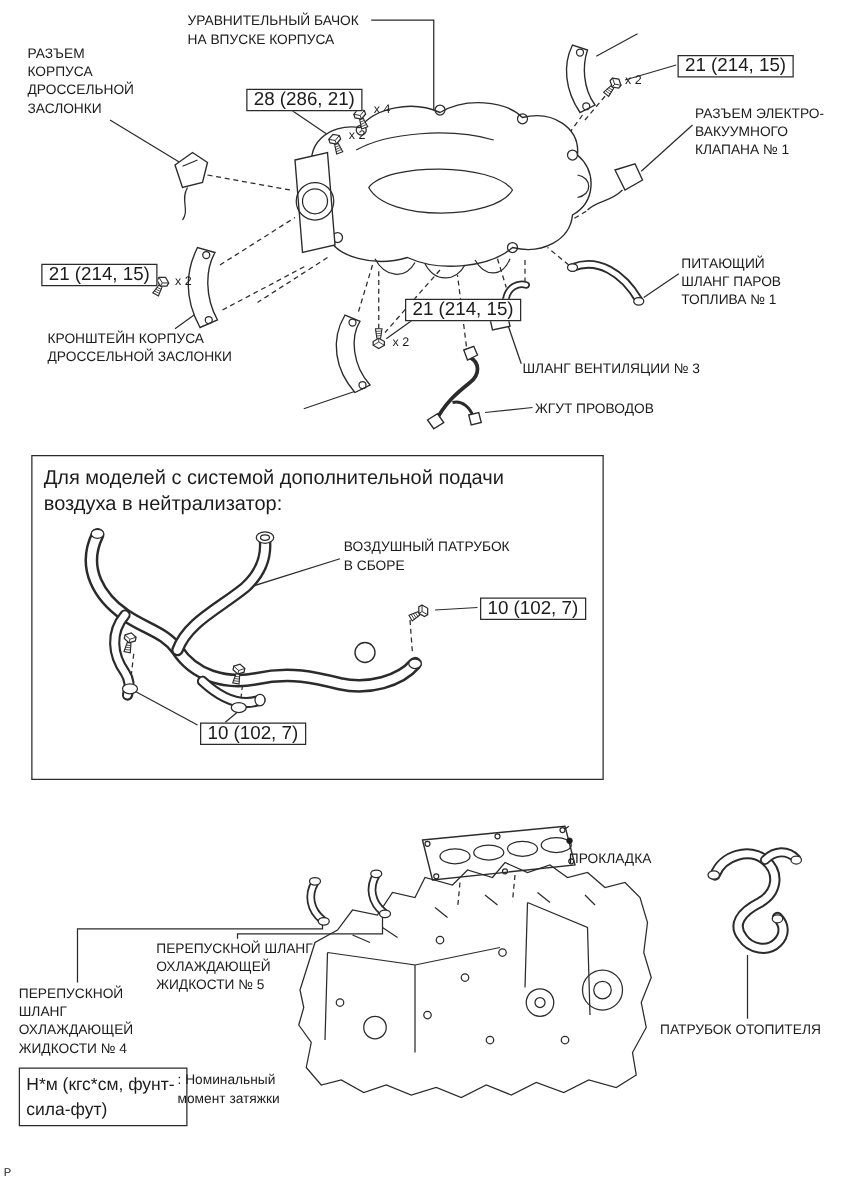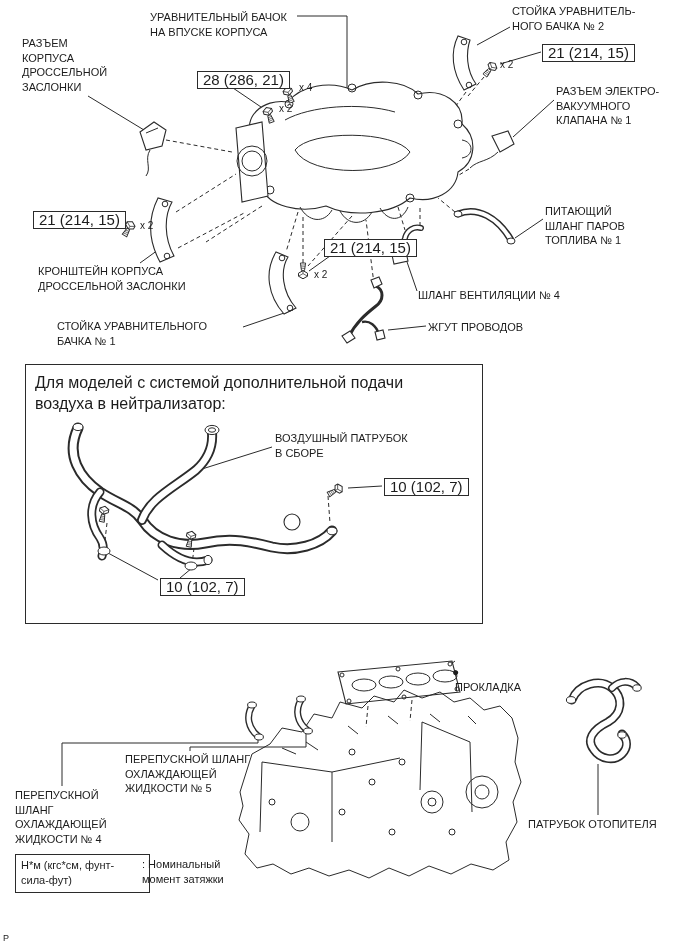--- a/index.html
+++ b/index.html
@@ -8,21 +8,21 @@
   .page{position:absolute;inset:0;background:#fff;}
   .art{position:absolute;left:0;top:0;}
   .lbl{position:absolute;font-size:11px;line-height:1.32;color:#1c1c1c;white-space:pre-line;}
   .lbl.big{font-size:16px;}
   .tq{position:absolute;border:1px solid #2b2b2b;background:#fff;font-size:15px;
       line-height:14px;padding:1px 5px;color:#1c1c1c;white-space:nowrap;}
   .cnt{position:absolute;font-size:10px;color:#1c1c1c;white-space:nowrap;}
   .variant-box{position:absolute;left:25px;top:364px;width:456px;height:258px;
       border:1px solid #2b2b2b;}
   .legend-box{position:absolute;left:15px;top:854px;width:123px;border:1px solid #2b2b2b;
-      padding:3px 5px;font-size:11px;line-height:1.4;color:#1c1c1c;white-space:pre-line;}
+      padding:3px 5px;font-size:14px;line-height:1.4;color:#1c1c1c;white-space:pre-line;}
   .mark{font-size:12px;}
   .pmark{position:absolute;left:3px;top:933px;font-size:9px;color:#1c1c1c;}
   
   .ln{fill:none;stroke:#2b2b2b;stroke-width:1;}
   .lnd{fill:none;stroke:#2b2b2b;stroke-width:1;stroke-dasharray:4 3;}
   .part{fill:#fff;stroke:#2b2b2b;stroke-width:1.1;}
   .tubeO{fill:none;stroke:#2b2b2b;stroke-linecap:round;}
   .tubeI{fill:none;stroke:#fff;stroke-linecap:round;}
   .ring{fill:#fff;stroke:#2b2b2b;stroke-width:1;}
 </style>
@@ -241,42 +241,38 @@
     <use href="#bolt" transform="translate(191,536) rotate(12)"></use>
   </g>
 </svg>
 
 <div class="lbl" style="left:22px;top:36px">РАЗЪЕМ
 КОРПУСА
 ДРОССЕЛЬНОЙ
 ЗАСЛОНКИ</div>
 <div class="lbl" style="left:150px;top:10px">УРАВНИТЕЛЬНЫЙ БАЧОК
 НА ВПУСКЕ КОРПУСА</div>
-<div class="lbl" style="left:512px;top:4px">СТОЙКА УРАВНИТЕЛЬ-
-НОГО БАЧКА № 2</div>
 <div class="tq" style="left:542px;top:44px">21 (214, 15)</div>
 <div class="cnt" style="left:500px;top:59px">x 2</div>
 <div class="tq" style="left:197px;top:71px">28 (286, 21)</div>
 <div class="cnt" style="left:299px;top:82px">x 4</div>
 <div class="cnt" style="left:279px;top:103px">x 2</div>
 <div class="lbl" style="left:556px;top:84px">РАЗЪЕМ ЭЛЕКТРО-
 ВАКУУМНОГО
 КЛАПАНА № 1</div>
 <div class="tq" style="left:33px;top:211px">21 (214, 15)</div>
 <div class="cnt" style="left:140px;top:220px">x 2</div>
 <div class="lbl" style="left:545px;top:204px">ПИТАЮЩИЙ
 ШЛАНГ ПАРОВ
 ТОПЛИВА № 1</div>
 <div class="tq" style="left:324px;top:239px">21 (214, 15)</div>
 <div class="cnt" style="left:314px;top:269px">x 2</div>
 <div class="lbl" style="left:38px;top:264px">КРОНШТЕЙН КОРПУСА
 ДРОССЕЛЬНОЙ ЗАСЛОНКИ</div>
-<div class="lbl" style="left:418px;top:288px">ШЛАНГ ВЕНТИЛЯЦИИ № 4</div>
-<div class="lbl" style="left:57px;top:319px">СТОЙКА УРАВНИТЕЛЬНОГО
-БАЧКА № 1</div>
+<div class="lbl" style="left:418px;top:288px">ШЛАНГ ВЕНТИЛЯЦИИ № 3</div>
 <div class="lbl" style="left:428px;top:320px">ЖГУТ ПРОВОДОВ</div>
 
 <div class="variant-box"></div>
 <div class="lbl big" style="left:35px;top:372px">Для моделей с системой дополнительной подачи
 воздуха в нейтрализатор:</div>
 <div class="lbl" style="left:275px;top:431px">ВОЗДУШНЫЙ ПАТРУБОК
 В СБОРЕ</div>
 <div class="tq" style="left:384px;top:478px">10 (102, 7)</div>
 <div class="tq" style="left:160px;top:578px">10 (102, 7)</div>
 

